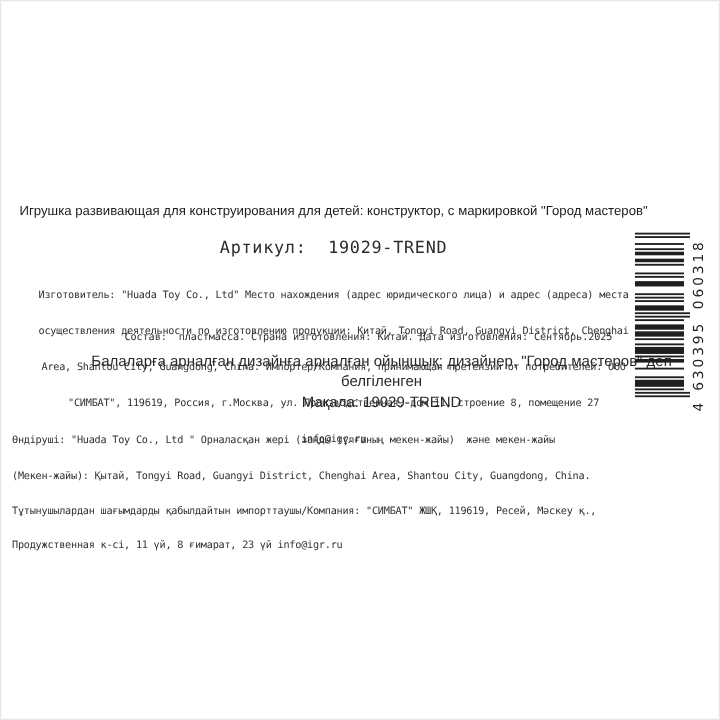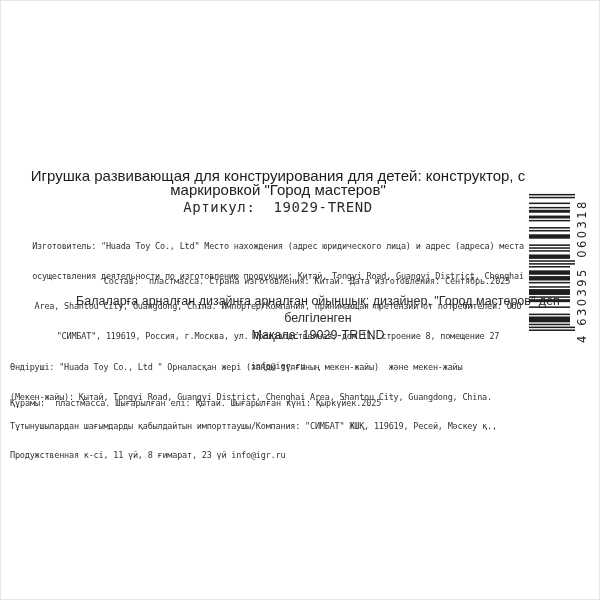--- a/index.html
+++ b/index.html
@@ -7,21 +7,21 @@
     position:relative;
     width:600px;height:600px;
     background:#ffffff;
     box-shadow: inset 0 0 0 1px #e6e6e6;
     overflow:hidden;
     color:#222;
   }
   .sans{font-family:"Liberation Sans", sans-serif;}
   .mono{font-family:"DejaVu Sans Mono", monospace; white-space:pre;}
   .center-wrap{position:absolute; left:0; width:556px; text-align:center;}
-  .title-ru{top:169px; font-size:15px; line-height:14px; color:#1c1c1c;}
+  .title-ru{top:169px; font-size:11px; line-height:14px; color:#1c1c1c;}
   .article{top:199px; font-size:14px; letter-spacing:0.6px; color:#2b2b2b;}
   .manu-ru{top:221px; font-size:8.5px; line-height:10px; letter-spacing:-0.2px; color:#333;}
   .comp-ru{top:276px; font-size:8.5px; letter-spacing:-0.1px; color:#333;padding-left:29px;}
   .desc-kz{top:293px; font-size:12.5px; line-height:17px; color:#2a2a2a;padding-left:40px;}
   .left-wrap{position:absolute; left:10px; text-align:left;}
   .manu-kz{top:344px; font-size:8.5px; line-height:9.7px; letter-spacing:-0.2px; color:#333;}
   .comp-kz{top:398px; font-size:8.5px; letter-spacing:-0.1px; color:#333;}
 
   .barcode{
     position:absolute; left:529px; top:343px;
@@ -64,21 +64,20 @@
     <div>Мақала: 19029-TREND</div>
   </div>
 
   <div class="left-wrap mono manu-kz">
     <div>Өндіруші: "Huada Toy Co., Ltd " Орналасқан жері (заңды тұлғаның мекен-жайы)  және мекен-жайы</div>
     <div>(Мекен-жайы): Қытай, Tongyi Road, Guangyi District, Chenghai Area, Shantou City, Guangdong, China.</div>
     <div>Тұтынушылардан шағымдарды қабылдайтын импорттаушы/Компания: "СИМБАТ" ЖШҚ, 119619, Ресей, Мәскеу қ.,</div>
     <div>Продужственная к-сі, 11 үй, 8 ғимарат, 23 үй info@igr.ru</div>
   </div>
 
-  <div class="left-wrap mono comp-kz">Құрамы:  пластмасса. Шығарылған елі: Қытай. Шығарылған күні: Қыркүйек.2025</div>
 
   <div class="barcode">
     <svg width="150" height="62" viewBox="0 0 150 62">
         <rect x="12.00" y="0" width="1.54" height="46" fill="#1f1f1f"></rect>
         <rect x="14.88" y="0" width="1.54" height="46" fill="#1f1f1f"></rect>
         <rect x="17.77" y="0" width="1.54" height="41" fill="#1f1f1f"></rect>
         <rect x="20.65" y="0" width="5.87" height="41" fill="#1f1f1f"></rect>
         <rect x="27.86" y="0" width="1.54" height="41" fill="#1f1f1f"></rect>
         <rect x="35.07" y="0" width="1.54" height="41" fill="#1f1f1f"></rect>
         <rect x="40.84" y="0" width="2.98" height="41" fill="#1f1f1f"></rect>

